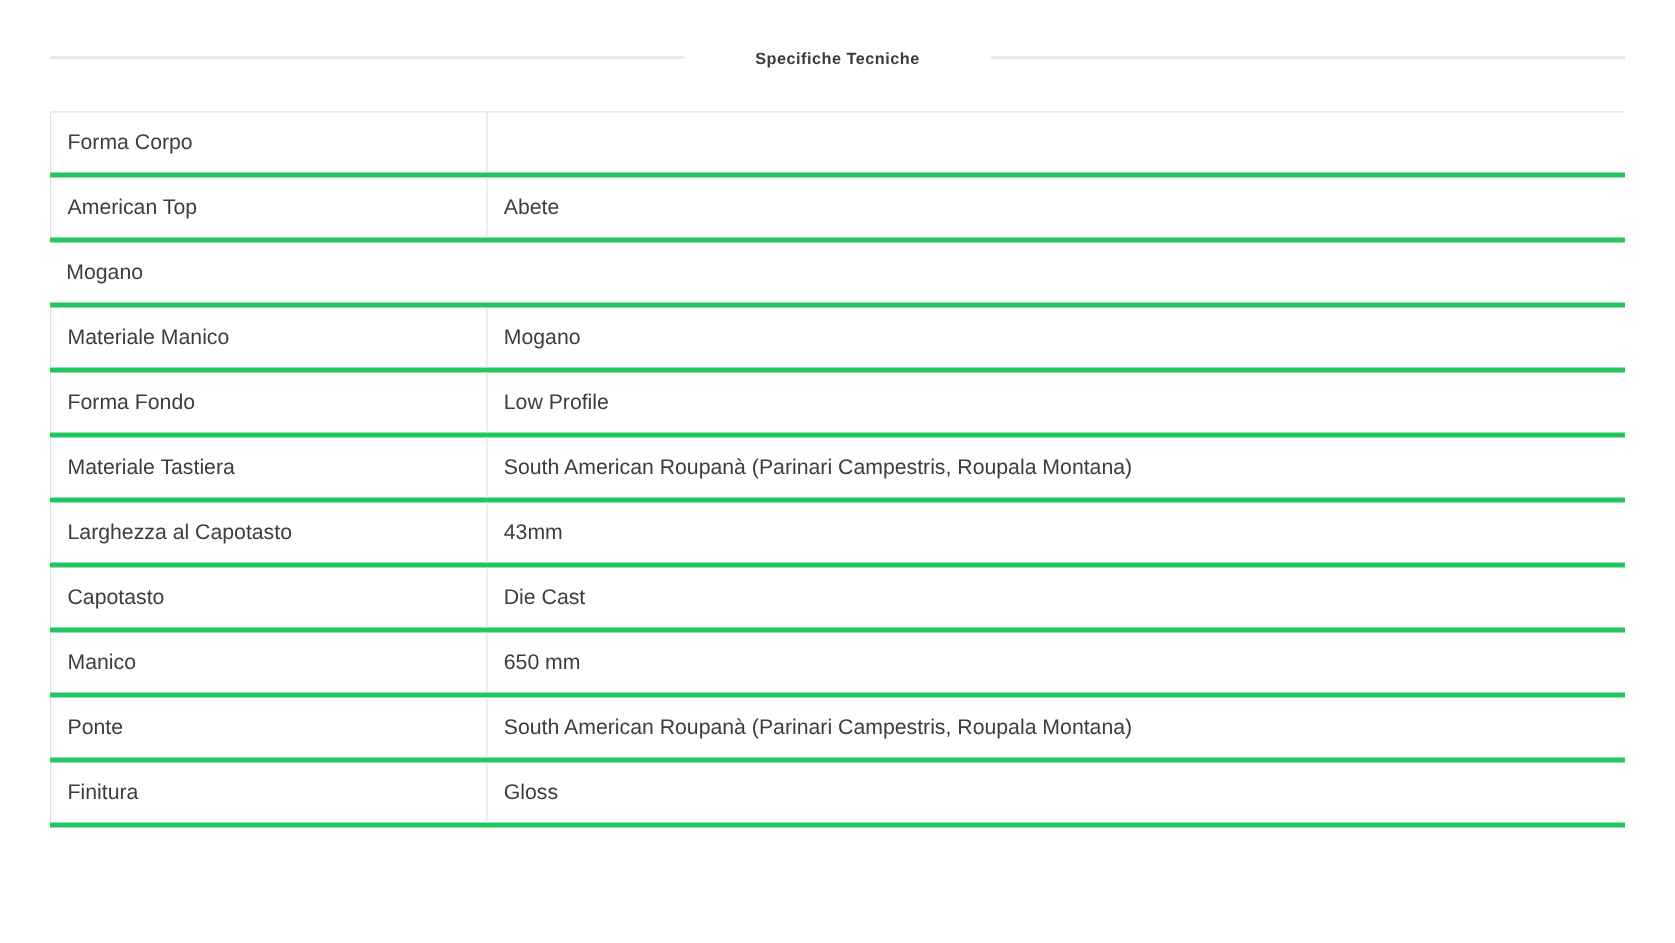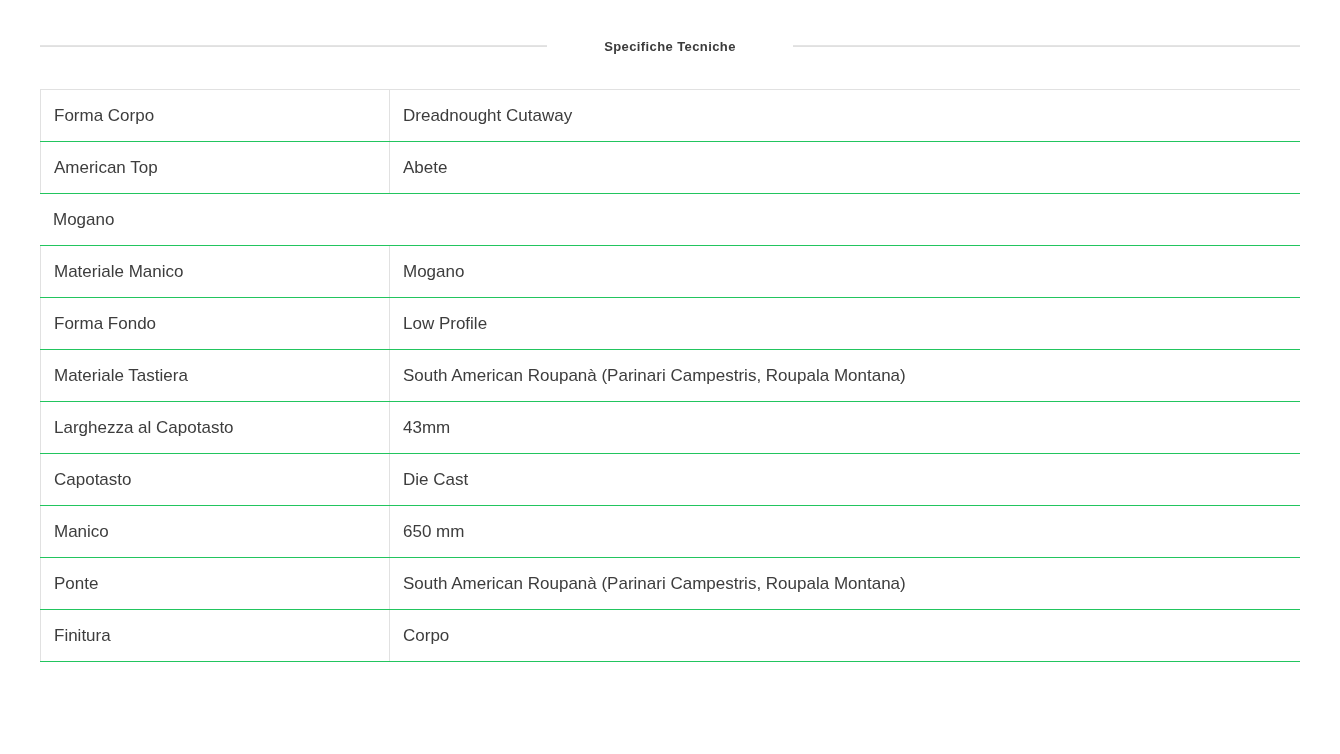--- a/index.html
+++ b/index.html
@@ -37,21 +37,21 @@
     white-space: nowrap;
   }
   
   .spec-table {
     margin-top: 34px;
     border-top: 1px solid #e1e1e1;
   }
   .spec-row {
     display: flex;
     height: 52px;
-    border-bottom: 1px solid #22c55e;
+    border-bottom: 4px solid #22c55e;
   }
   .spec-cell {
     display: flex;
     align-items: center;
     font-size: 17px;
     color: #3d3d3d;
     padding-left: 13px;
     padding-right: 10px;
     overflow: hidden;
     white-space: nowrap;
@@ -73,21 +73,20 @@
 
   <div class="section-heading">
     <div class="heading-rule"></div>
     <h2 class="section-title">Specifiche Tecniche</h2>
     <div class="heading-rule"></div>
   </div>
 
   <div class="spec-table" id="spec-table">
     <div class="spec-row">
       <div class="spec-cell spec-label">Forma Corpo</div>
-      <div class="spec-cell spec-value">Dreadnought Cutaway</div>
     </div>
 
     <div class="spec-row">
       <div class="spec-cell spec-label">American Top</div>
       <div class="spec-cell spec-value">Abete</div>
     </div>
 
     <div class="spec-row">
       <div class="spec-cell spec-value">Mogano</div>
     </div>
@@ -122,18 +121,18 @@
       <div class="spec-cell spec-value">650 mm</div>
     </div>
 
     <div class="spec-row">
       <div class="spec-cell spec-label">Ponte</div>
       <div class="spec-cell spec-value">South American Roupanà (Parinari Campestris, Roupala Montana)</div>
     </div>
 
     <div class="spec-row">
       <div class="spec-cell spec-label">Finitura</div>
-      <div class="spec-cell spec-value">Corpo</div>
+      <div class="spec-cell spec-value">Gloss</div>
     </div>
 
   </div>
 
 </div>
 
 </body></html>

